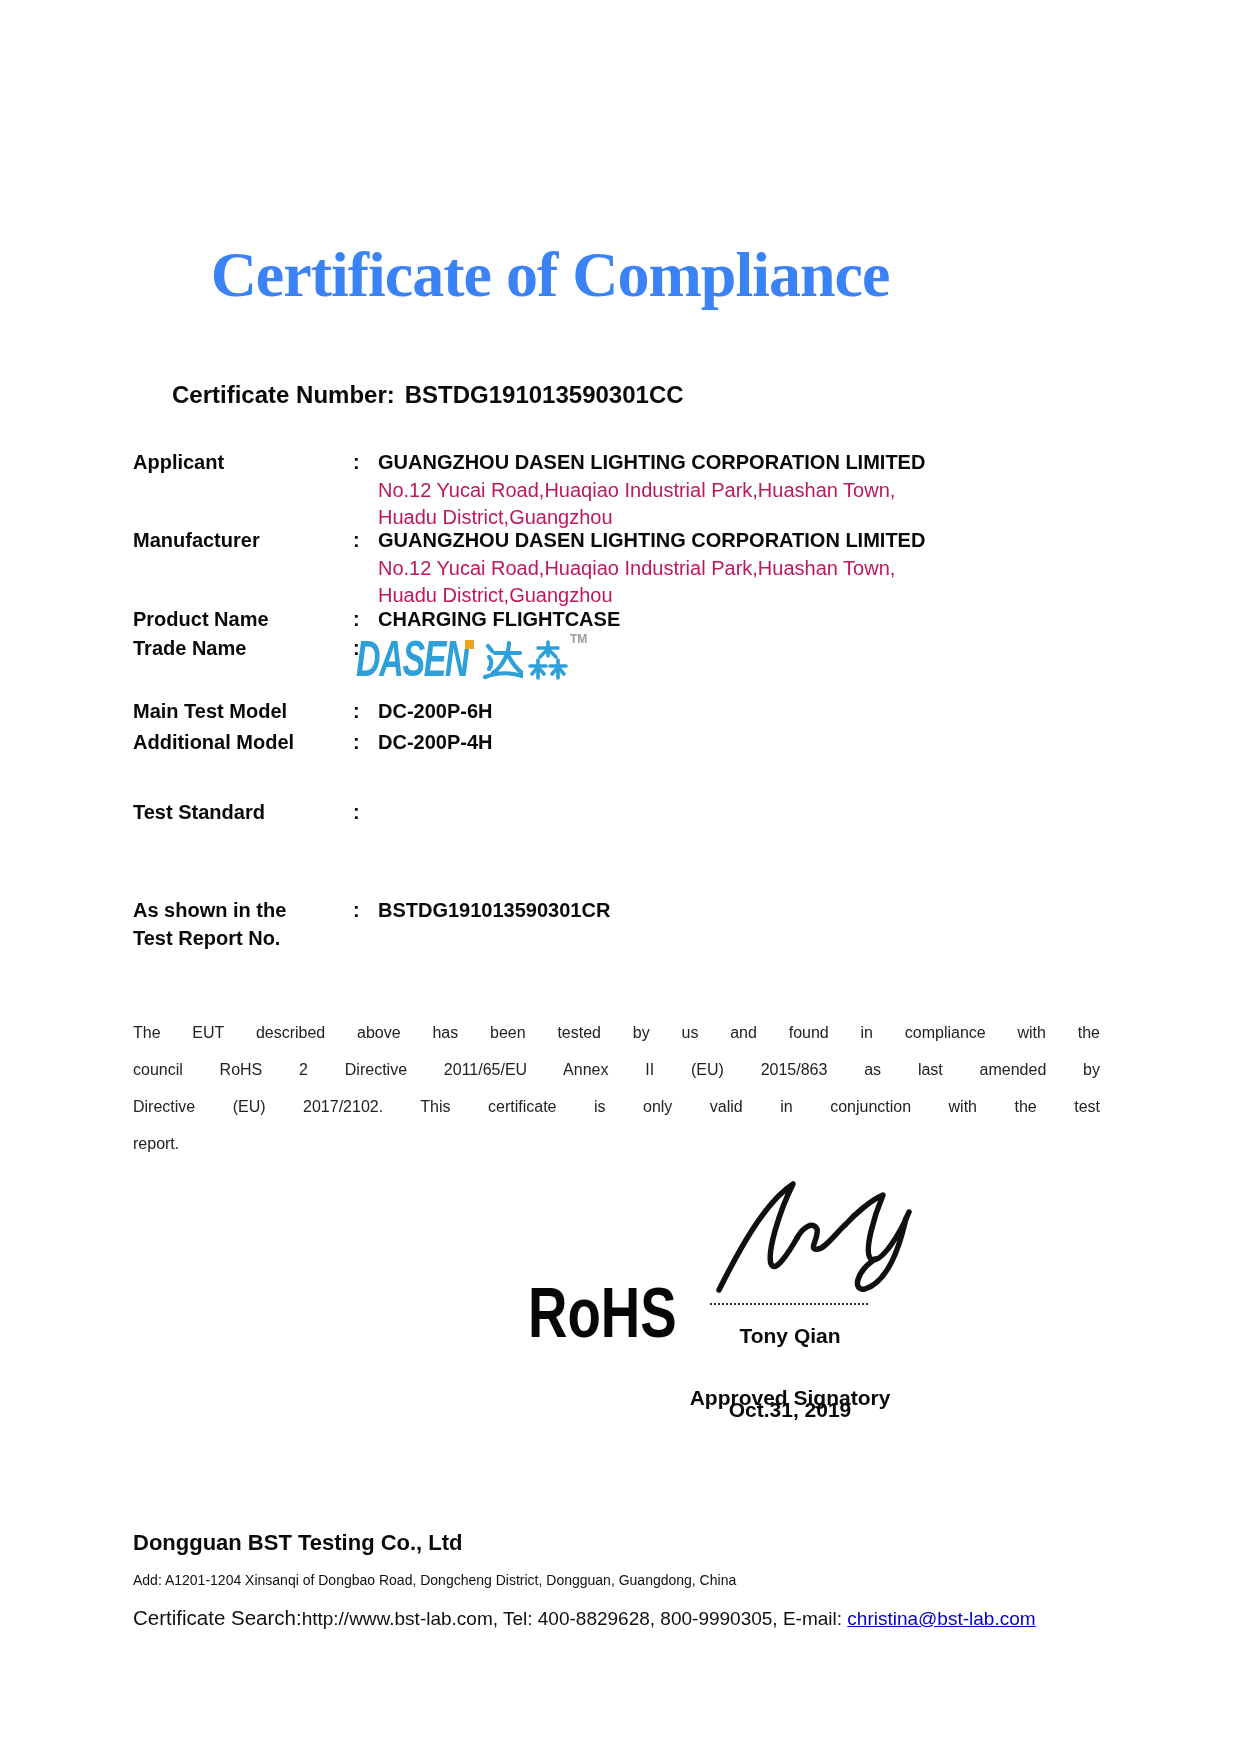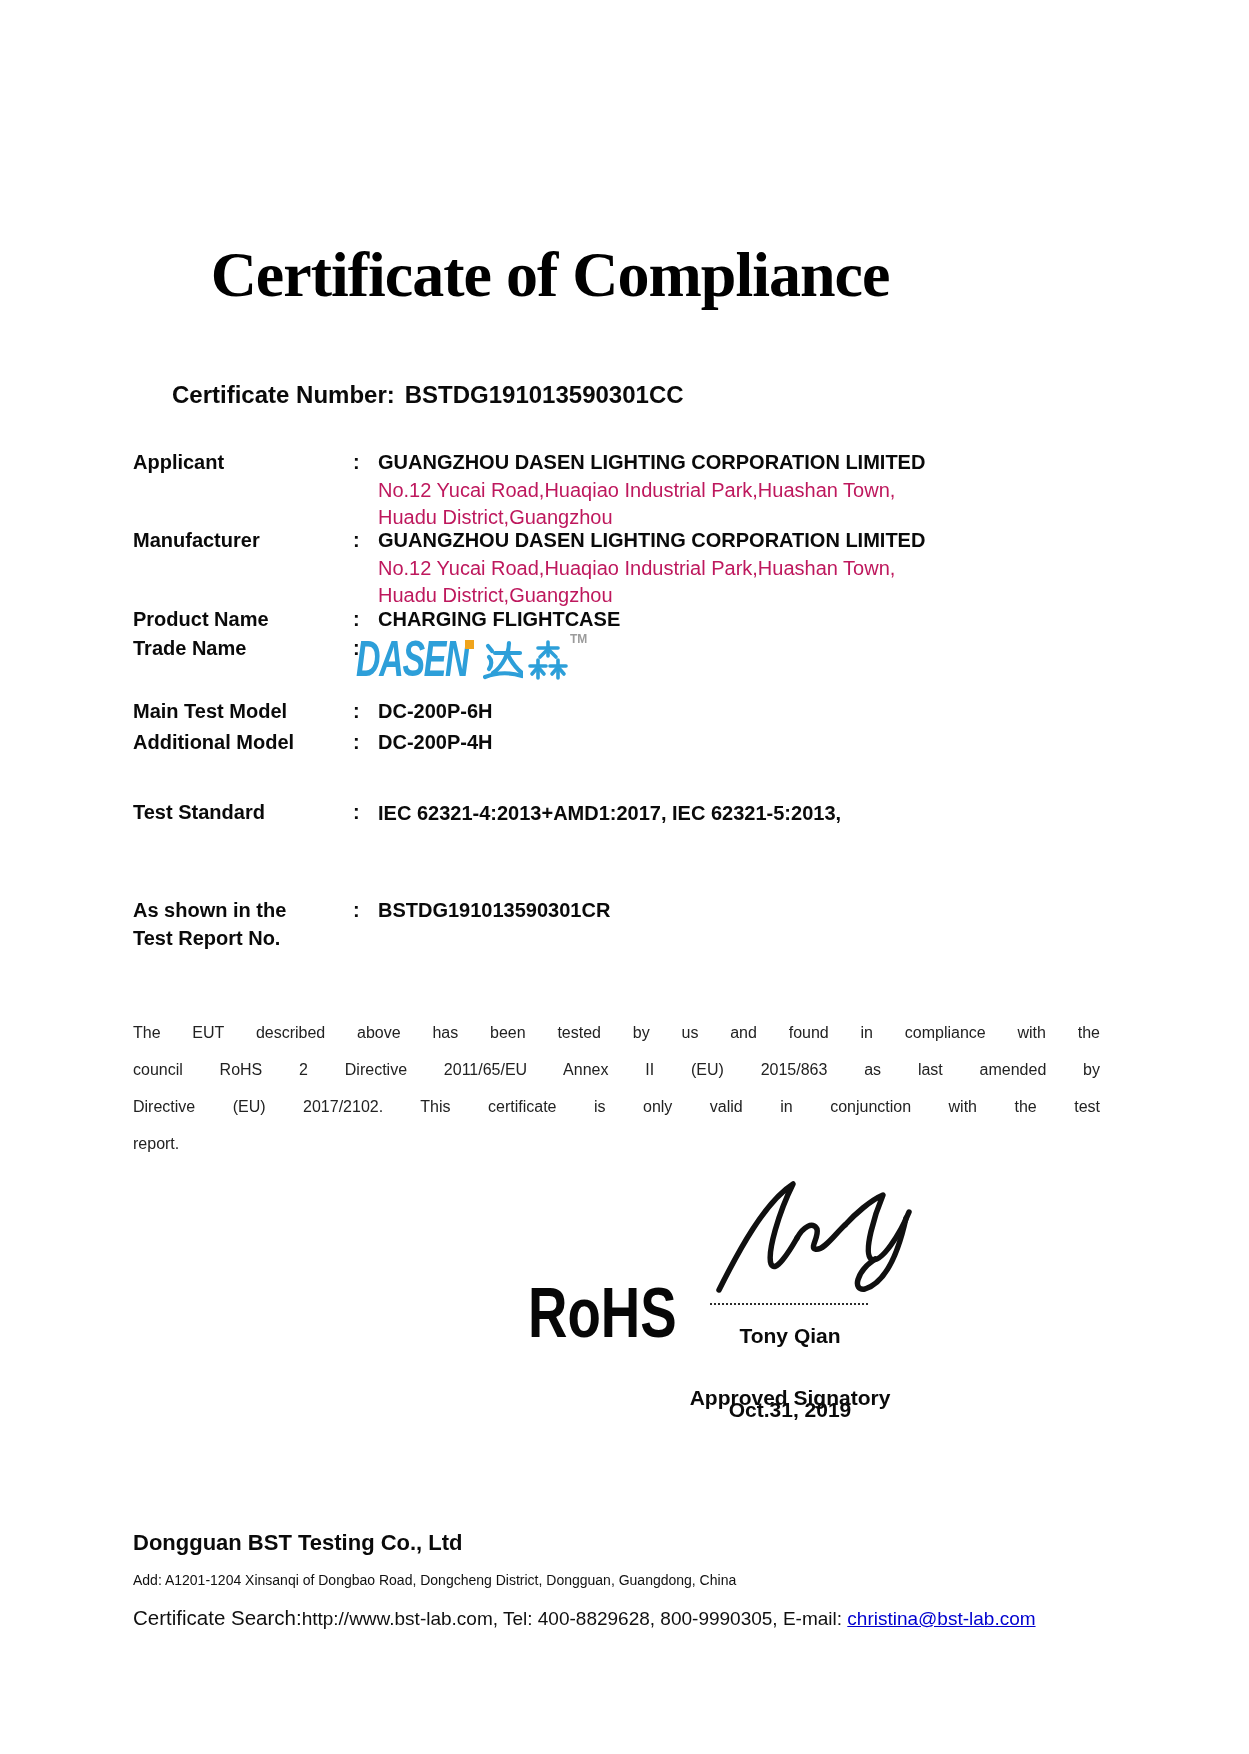--- a/index.html
+++ b/index.html
@@ -64,21 +64,21 @@
   
   .foot-company{left:133px;top:1530px;font-size:22px;font-weight:bold;white-space:nowrap;}
   .foot-address{left:133px;top:1572px;font-size:14px;color:#101010;white-space:nowrap;}
   .foot-search{left:133px;top:1606px;font-size:19px;color:#101010;white-space:nowrap;}
   .foot-search .lbl{font-size:20.5px;}
   .email-link{text-decoration:underline;cursor:pointer;}
 </style>
 </head>
 <body>
 
-<div class="abs doc-title" style="color: #000000;">Certificate of Compliance</div>
+<div class="abs doc-title" style="color: #3b82f6;">Certificate of Compliance</div>
 
 <div class="abs cert-number">
   <span>Certificate Number:</span><span class="val">BSTDG191013590301CC</span>
 </div>
 
 <div class="abs flabel" style="top:449px">Applicant</div>
 <div class="abs fcolon" style="top:449px">:</div>
 <div class="abs fvalue" style="top:449px">
   <div class="bold">GUANGZHOU DASEN LIGHTING CORPORATION LIMITED</div>
   <div class="reg">No.12 Yucai Road,Huaqiao Industrial Park,Huashan Town,</div>
@@ -131,21 +131,20 @@
 <div class="abs fcolon" style="top:698px">:</div>
 <div class="abs fvalue bold" style="top:698px">DC-200P-6H</div>
 
 <div class="abs flabel" style="top:729px">Additional Model</div>
 <div class="abs fcolon" style="top:729px">:</div>
 <div class="abs fvalue bold" style="top:729px">DC-200P-4H</div>
 
 <div class="abs flabel" style="top:799px">Test Standard</div>
 <div class="abs fcolon" style="top:799px">:</div>
 <div class="abs fvalue bold" style="top:799px;line-height:28px">
-  <div>IEC 62321-4:2013+AMD1:2017, IEC 62321-5:2013,</div>
 </div>
 
 <div class="abs flabel" style="top:897px">
   <div>As shown in the</div>
   <div>Test Report No.</div>
 </div>
 <div class="abs fcolon" style="top:897px">:</div>
 <div class="abs fvalue bold" style="top:897px">BSTDG191013590301CR</div>
 
 <div class="abs stmt-line" style="top:1020px">The EUT described above has been tested by us and found in compliance with the</div>

